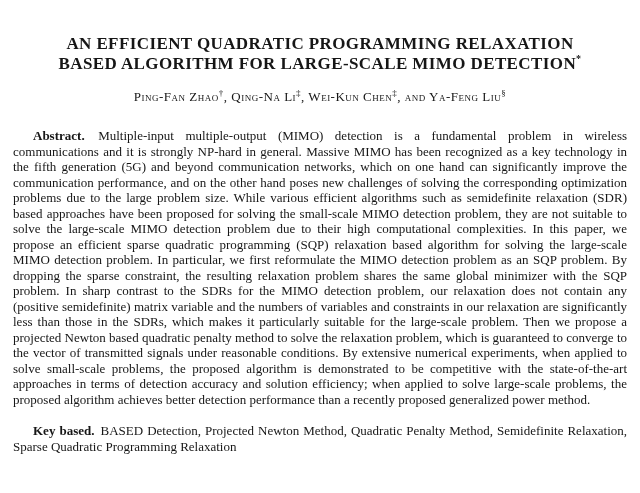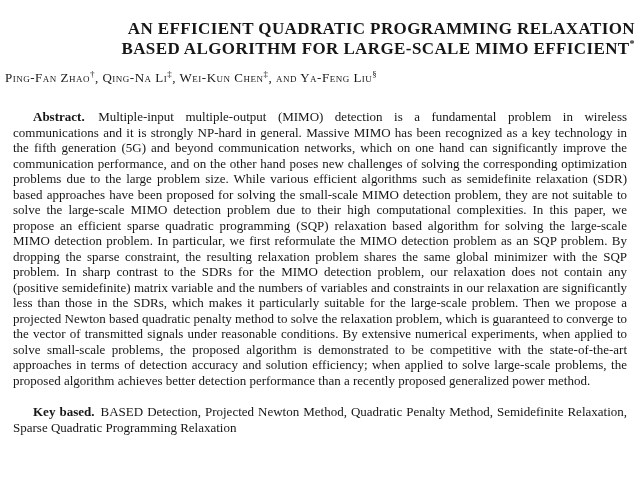--- a/index.html
+++ b/index.html
@@ -14,33 +14,34 @@
     color: #161616;
     font-family: "Liberation Serif", "DejaVu Serif", serif;
   }
   .page {
     box-sizing: border-box;
     width: 640px;
     height: 493px;
     padding: 19px 5px 0 5px;
   }
   .title {
-    margin: 0;
-    text-align: right;
+    margin: 15px;
+    text-align: center;
     font-weight: bold;
     font-size: 17px;
     line-height: 20px;
     letter-spacing: 0.4px;
   }
   .title sup {
     font-size: 10px;
     line-height: 0;
   }
   .authors {
     margin-top: 11px;
+    text-align: center;
     font-variant: small-caps;
     font-size: 13px;
     letter-spacing: 0.5px;
     line-height: 16px;
   }
   .authors sup {
     font-size: 9px;
     line-height: 0;
     font-variant: normal;
   }
@@ -62,21 +63,21 @@
     padding-right: 2px;
   }
 </style>
 </head>
 <body>
 
 <div class="page">
 
   <h1 class="title">
     <span>AN EFFICIENT QUADRATIC PROGRAMMING RELAXATION</span><br>
-    <span>BASED ALGORITHM FOR LARGE-SCALE MIMO EFFICIENT</span><sup>*</sup>
+    <span>BASED ALGORITHM FOR LARGE-SCALE MIMO DETECTION</span><sup>*</sup>
   </h1>
 
   <div class="authors">Ping-Fan Zhao<sup>†</sup>, Qing-Na Li<sup>‡</sup>, Wei-Kun Chen<sup>‡</sup>, and Ya-Feng Liu<sup>§</sup></div>
 
   <p class="body-text abstract">
     <span class="lead-label">Abstract.</span>
     <span>Multiple-input multiple-output (MIMO) detection is a fundamental problem in wireless communications and it is strongly NP-hard in general. Massive MIMO has been recognized as a key technology in the fifth generation (5G) and beyond communication networks, which on one hand can significantly improve the communication performance, and on the other hand poses new challenges of solving the corresponding optimization problems due to the large problem size. While various efficient algorithms such as semidefinite relaxation (SDR) based approaches have been proposed for solving the small-scale MIMO detection problem, they are not suitable to solve the large-scale MIMO detection problem due to their high computational complexities. In this paper, we propose an efficient sparse quadratic programming (SQP) relaxation based algorithm for solving the large-scale MIMO detection problem. In particular, we first reformulate the MIMO detection problem as an SQP problem. By dropping the sparse constraint, the resulting relaxation problem shares the same global minimizer with the SQP problem. In sharp contrast to the SDRs for the MIMO detection problem, our relaxation does not contain any (positive semidefinite) matrix variable and the numbers of variables and constraints in our relaxation are significantly less than those in the SDRs, which makes it particularly suitable for the large-scale problem. Then we propose a projected Newton based quadratic penalty method to solve the relaxation problem, which is guaranteed to converge to the vector of transmitted signals under reasonable conditions. By extensive numerical experiments, when applied to solve small-scale problems, the proposed algorithm is demonstrated to be competitive with the state-of-the-art approaches in terms of detection accuracy and solution efficiency; when applied to solve large-scale problems, the proposed algorithm achieves better detection performance than a recently proposed generalized power method.</span>
   </p>
 
   <p class="body-text keywords">

